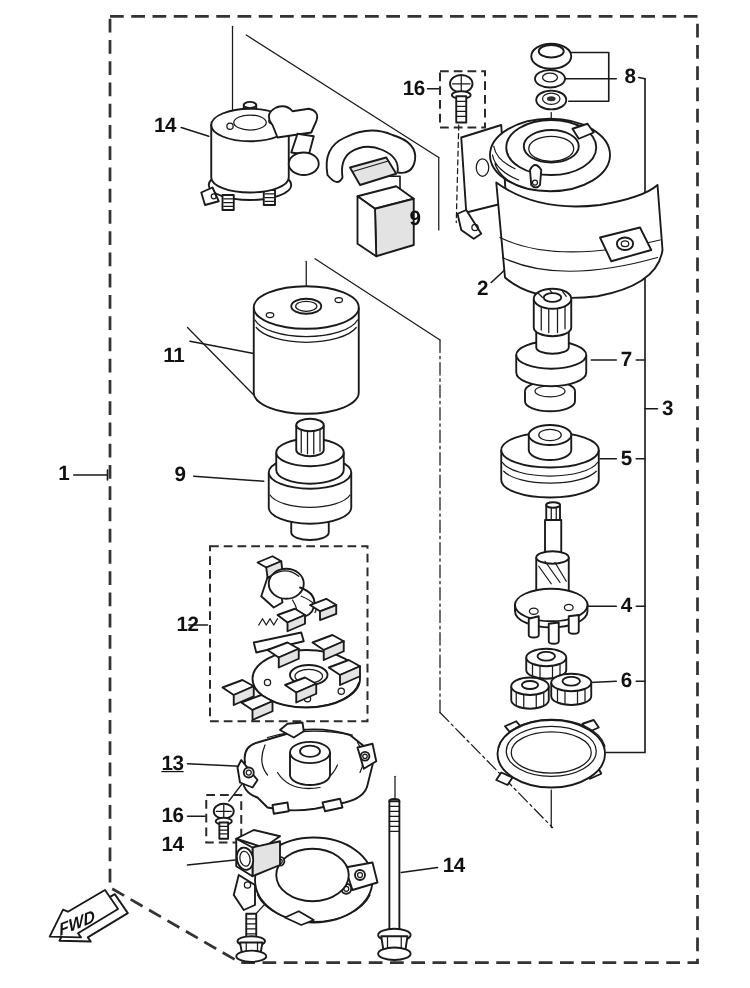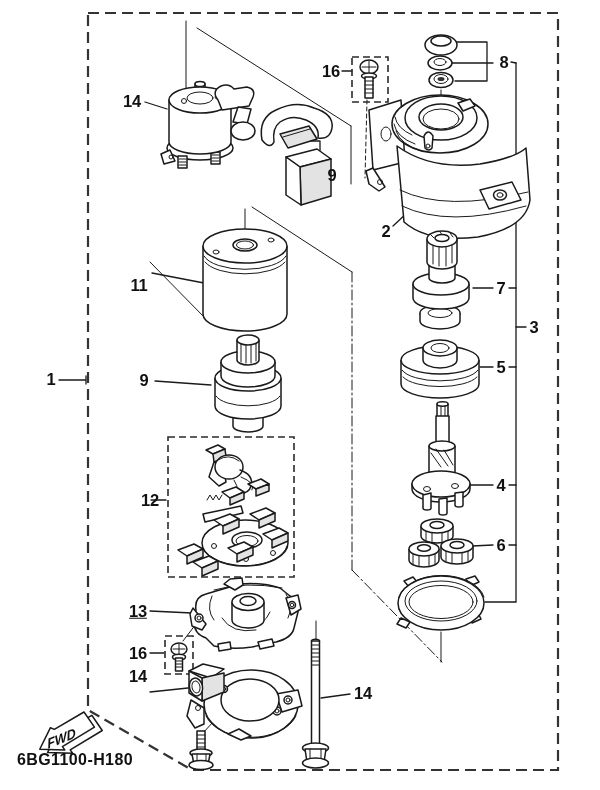--- a/index.html
+++ b/index.html
@@ -355,15 +355,14 @@
       <div class="callout" style="left: 144px; top: 380px;">9</div>
       <div class="callout" style="left: 501px; top: 485px;">4</div>
       <div class="callout" style="left: 138px; top: 500px; margin-left: 12px;">12</div>
       <div class="callout" style="left: 501px; top: 545px;">6</div>
       <div class="callout" style="left: 138px; top: 611px; text-decoration: underline;">13</div>
       <div class="callout" style="left: 138px; top: 653px;">16</div>
       <div class="callout" style="left: 138px; top: 676px;">14</div>
       <div class="callout" style="left: 363px; top: 693px;">14</div>
     </div>
 
-<div class="code-label">6BG1100-H180</div>
 
 </div>
 
 </body></html>

